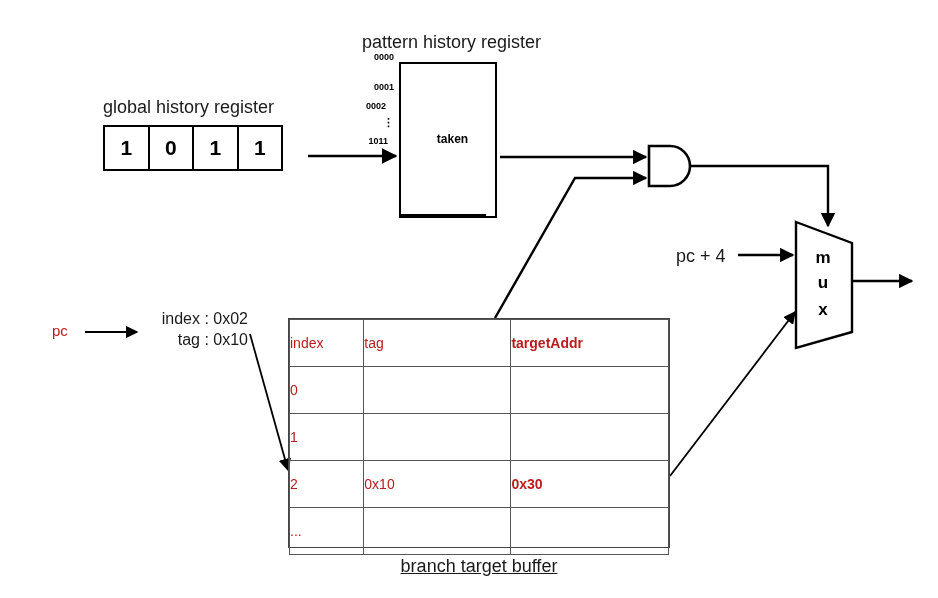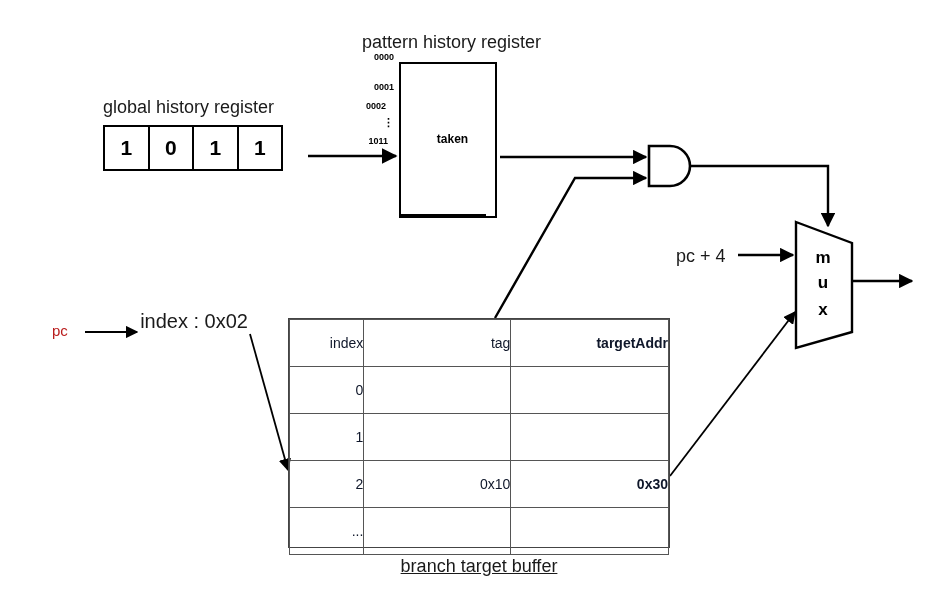--- a/index.html
+++ b/index.html
@@ -45,21 +45,21 @@
   .muxletter {
     font-size: 17px;
     font-weight: bold;
     text-align: center;
   }
   .pcLabel {
     font-size: 15px;
     color: #b91c1c;
   }
   .idxTag {
-    font-size: 20px;
+    font-size: 16px;
     color: #1a1a1a;
     text-align: right;
   }
 
   
   #ghr-box {
     position: absolute;
     left: 103px;
     top: 125px;
     width: 180px;
@@ -116,23 +116,23 @@
     box-sizing: border-box;
     border-collapse: collapse;
   }
   #btb-table table {
     width: 100%;
     height: 100%;
     border-collapse: collapse;
   }
   #btb-table td {
     border: 1px solid #555;
-    text-align: right;
+    text-align: left;
     font-size: 14px;
-    color: #0f172a;
+    color: #b91c1c;
     padding: 0;
     height: 46px;
   }
   #btb-table td.col-index { width: 74px; }
   #btb-table td.col-tag { width: 148px; }
   #btb-table td.col-target { width: 158px; font-weight: bold; }
 
   
   #wires {
     position: absolute;
@@ -227,20 +227,21 @@
       <span class="taken"></span>
     </div>
     <div class="phr-row">
       <span class="taken"></span>
     </div>
   </div>
 
   <div class="lbl pcLabel" style="left:52px; top:322px;">pc</div>
 
   <div class="lbl idxTag" style="left:96px; top:310px; width:152px;">index : 0x02</div>
+  <div class="lbl idxTag" style="left:96px; top:331px; width:152px;">tag : 0x10</div>
 
   <div id="btb-table">
     <table>
       <tbody>
         <tr>
           <td class="col-index">index</td>
           <td class="col-tag">tag</td>
           <td class="col-target">targetAddr</td>
         </tr>
         <tr>

